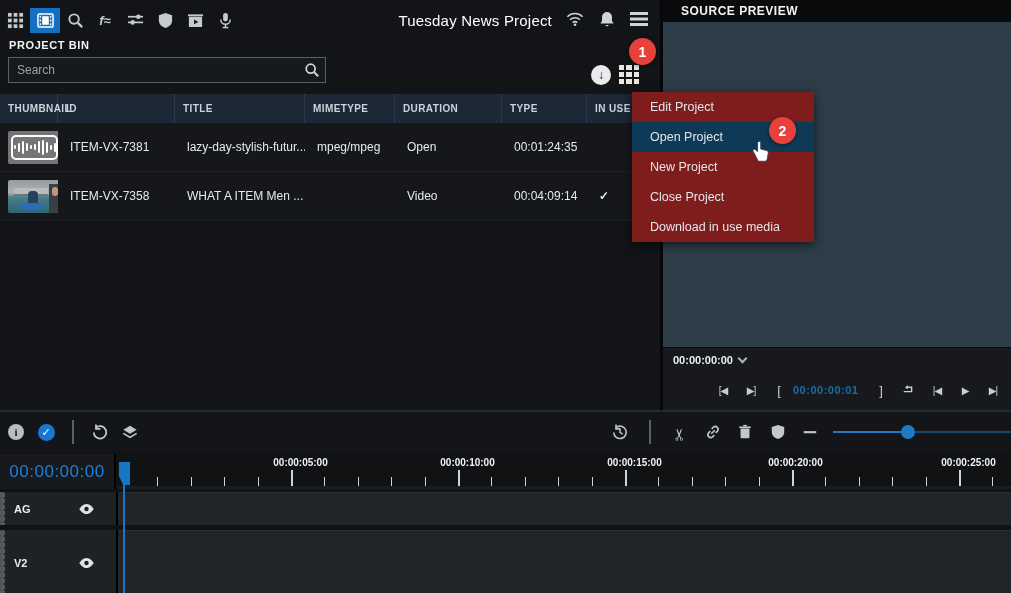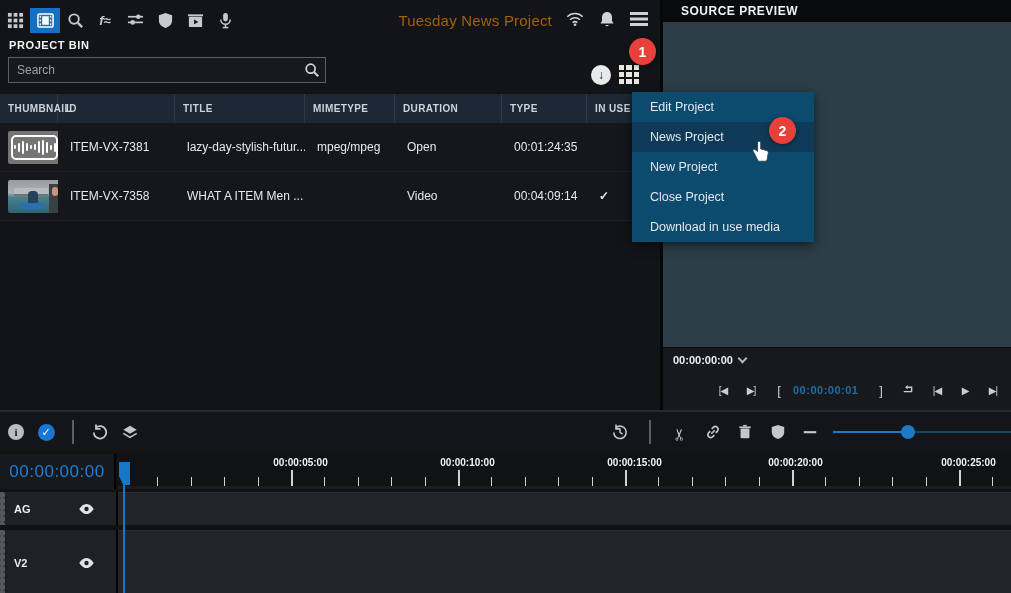--- a/index.html
+++ b/index.html
@@ -7,21 +7,21 @@
     font-family:"Liberation Sans", sans-serif; color:#e7eaec; }
   .app { position:relative; width:1011px; height:593px; }
 
   
   .left-panel { position:absolute; left:0; top:0; width:660px; height:410px; background:#121417; }
   .main-toolbar { position:absolute; left:0; top:7px; width:660px; height:27px; display:flex; align-items:center; }
   .tool-ico { width:30px; height:25px; display:flex; align-items:center; justify-content:center; color:#c6cacd; }
   .tool-ico svg { width:17px; height:17px; }
   .tool-ico.selected { background:#1470c2; color:#fff; }
   .fx-txt { font-style:italic; font-weight:bold; font-size:13px; color:#c6cacd; }
-  .tb-title { margin-left:auto; font-size:15px; color:#a16207; letter-spacing:.2px; }
+  .tb-title { margin-left:auto; font-size:15px; color:#ffffff; letter-spacing:.2px; }
   .tb-right { display:flex; align-items:center; gap:14px; margin:0 12px 0 14px; color:#cfd3d6; }
   .tb-right svg { width:18px; height:18px; }
 
   .bin-label { position:absolute; left:9px; top:39px; font-size:11px; font-weight:bold; letter-spacing:.6px; color:#f2f4f5; }
   .search-row { position:absolute; left:8px; top:57px; width:318px; height:26px; }
   .search-input { width:100%; height:100%; background:#16191d; border:1px solid #5b6064; color:#e7eaec;
     font-size:12px; padding:0 28px 0 8px; outline:none; font-family:inherit; }
   .search-input::placeholder { color:#9aa0a5; }
   .search-ico { position:absolute; right:6px; top:5px; width:16px; height:16px; color:#cfd3d6; }
 
@@ -52,21 +52,21 @@
   .wave-frame i { display:block; width:2px; background:#fff; border-radius:1px; }
   .thumb.video { background:linear-gradient(180deg,#979c9e 0%,#aeb2b4 38%,#49808c 52%,#2f6472 100%); }
   .vt-building { position:absolute; left:6px; top:8px; width:34px; height:8px; background:#b9bdbf; border-bottom:2px solid #6d7476; }
   .vt-person { position:absolute; left:20px; top:11px; width:10px; height:13px; background:#27415c; border-radius:4px 4px 2px 2px; }
   .vt-kayak { position:absolute; left:12px; top:23px; width:24px; height:6px; background:#2c6fb0; border-radius:3px; }
   .vt-arm { position:absolute; right:0; top:4px; width:12px; height:29px; background:#3a3f43; }
   .vt-hand { position:absolute; right:3px; top:7px; width:6px; height:9px; background:#c9957a; border-radius:3px; }
   .inuse-check { color:#2b9fd8; font-size:14px; font-weight:bold; padding-left:12px; }
 
   
-  .project-menu { position:absolute; left:632px; top:92px; width:182px; background:#0c4a6e; z-index:30;
+  .project-menu { position:absolute; left:632px; top:92px; width:182px; background:#7f1d1d; z-index:30;
     box-shadow:0 3px 10px rgba(0,0,0,.6); }
   .menu-item { height:30px; display:flex; align-items:center; padding-left:18px; font-size:12.5px; color:#e2e6e9; }
   .menu-item.highlighted { background:#0e3a57; }
   .badge-2 { left:769px; top:117px; }
   .cursor-hand { position:absolute; left:750px; top:138px; width:22px; height:26px; z-index:50; }
 
   
   .right-panel { position:absolute; left:663px; top:0; width:348px; height:410px; background:#17191d; }
   .sp-header { height:22px; background:#0a0b0d; display:flex; align-items:center; padding-left:18px;
     font-size:12px; font-weight:bold; letter-spacing:.5px; color:#f0f2f3; }
@@ -338,21 +338,21 @@
           </svg>
       </span>
       <span class="t-btn">|◀</span>
       <span class="t-btn tri">▶</span>
       <span class="t-btn">▶|</span>
     </div>
   </div>
 
   <div class="project-menu">
     <div class="menu-item">Edit Project</div>
-    <div class="menu-item highlighted">News Project</div>
+    <div class="menu-item highlighted">Open Project</div>
     <div class="menu-item">New Project</div>
     <div class="menu-item">Close Project</div>
     <div class="menu-item">Download in use media</div>
   </div>
   <div class="badge badge-2">2</div>
   <svg class="cursor-hand" viewBox="0 0 32 38">
     <path d="M12 34 L7 24 4.5 19.5 c-1.2-2 1.2-4 3-2.6 l3.5 2.8 V7 a2.3 2.3 0 0 1 4.6 0 v9 l8.4 2.3 c1.8.5 2.9 2 2.6 3.8 l-1.3 8.5 -1.6 3.4 z" fill="#fff" stroke="#3a4450" stroke-width="1.4"></path>
   </svg>
 
   <div class="timeline">

